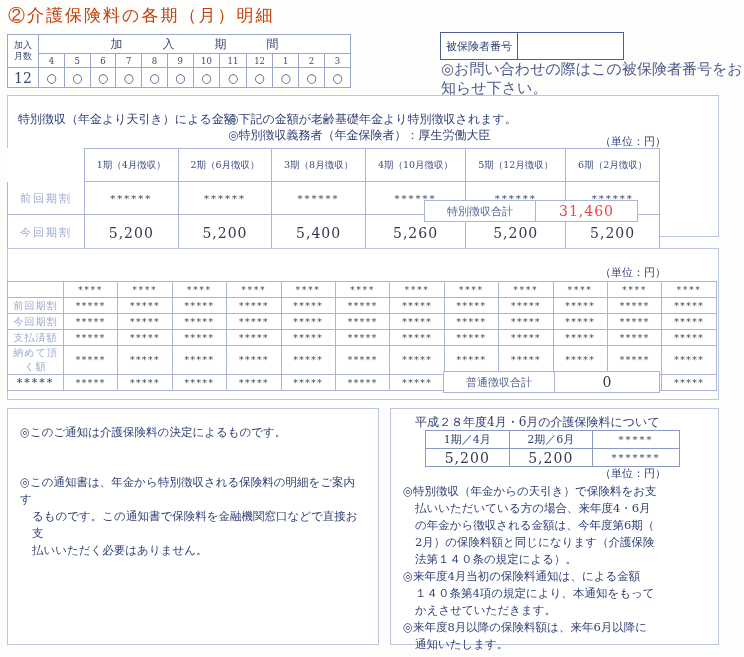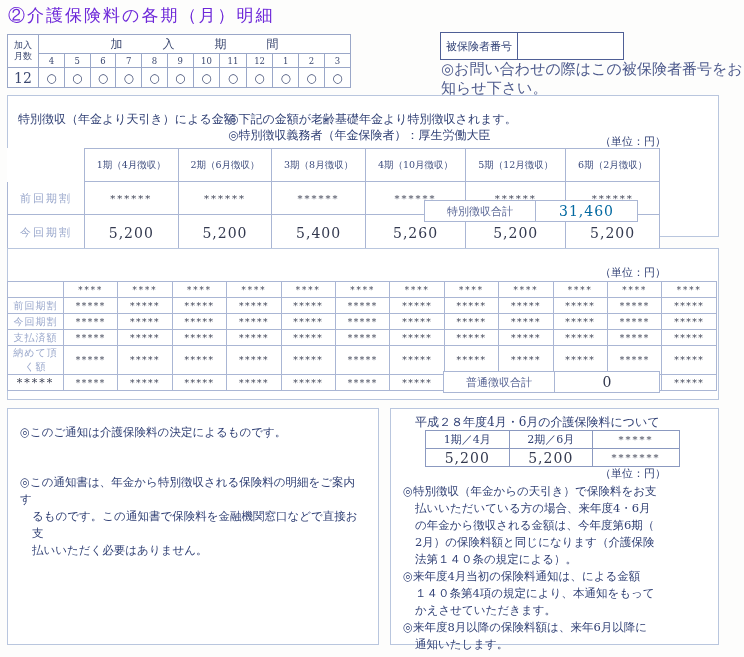--- a/index.html
+++ b/index.html
@@ -20,21 +20,21 @@
     inset: 0;
     background: #fdfdfc;
   }
 
   
   #doc-title {
     position: absolute;
     left: 8px; top: 4px;
     font-size: 17px;
     letter-spacing: 2px;
-    color: #6d28d9;
+    color: #c2410c;
     font-family: "DejaVu Serif", "Liberation Serif", serif;
   }
 
   
   #months-table {
     position: absolute;
     left: 7px; top: 34px;
     width: 344px; height: 50px;
     border: 1px solid #7b8bb5;
     border-collapse: collapse;
@@ -174,21 +174,21 @@
     border-collapse: collapse;
     background: #fff;
   }
   #sp-total td {
     border: 1px solid #aab6d4;
     height: 20px;
     text-align: center;
     padding: 0;
   }
   #sp-total .lbl { width: 110px; font-size: 11px; color: #5a6796; }
-  #sp-total .val { font-size: 14px; color: #0369a1; letter-spacing: 1px; }
+  #sp-total .val { font-size: 14px; color: #ef4444; letter-spacing: 1px; }
 
   
   #ord-unit {
     position: absolute; left: 600px; top: 265px;
     font-size: 11px; color: #2f3f74;
   }
   #ord-table {
     position: absolute;
     left: 7px; top: 281px;
     width: 710px;

